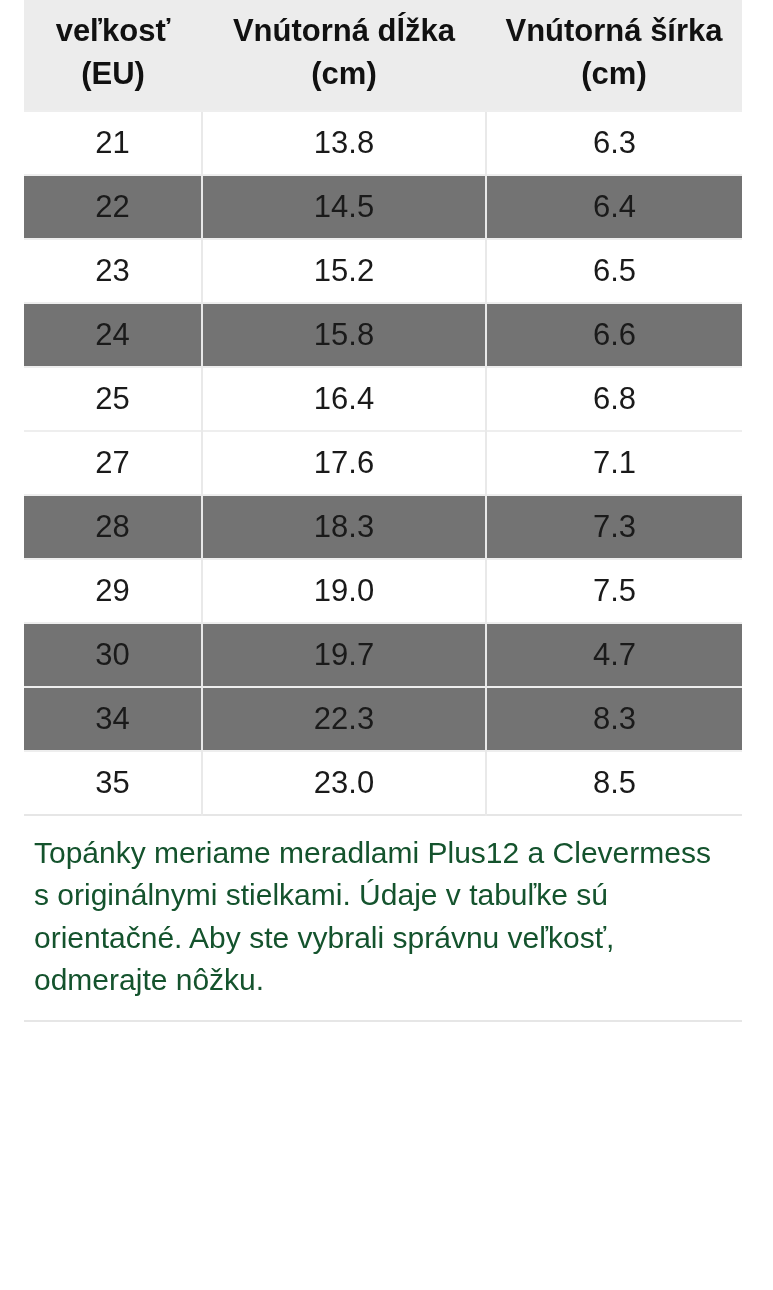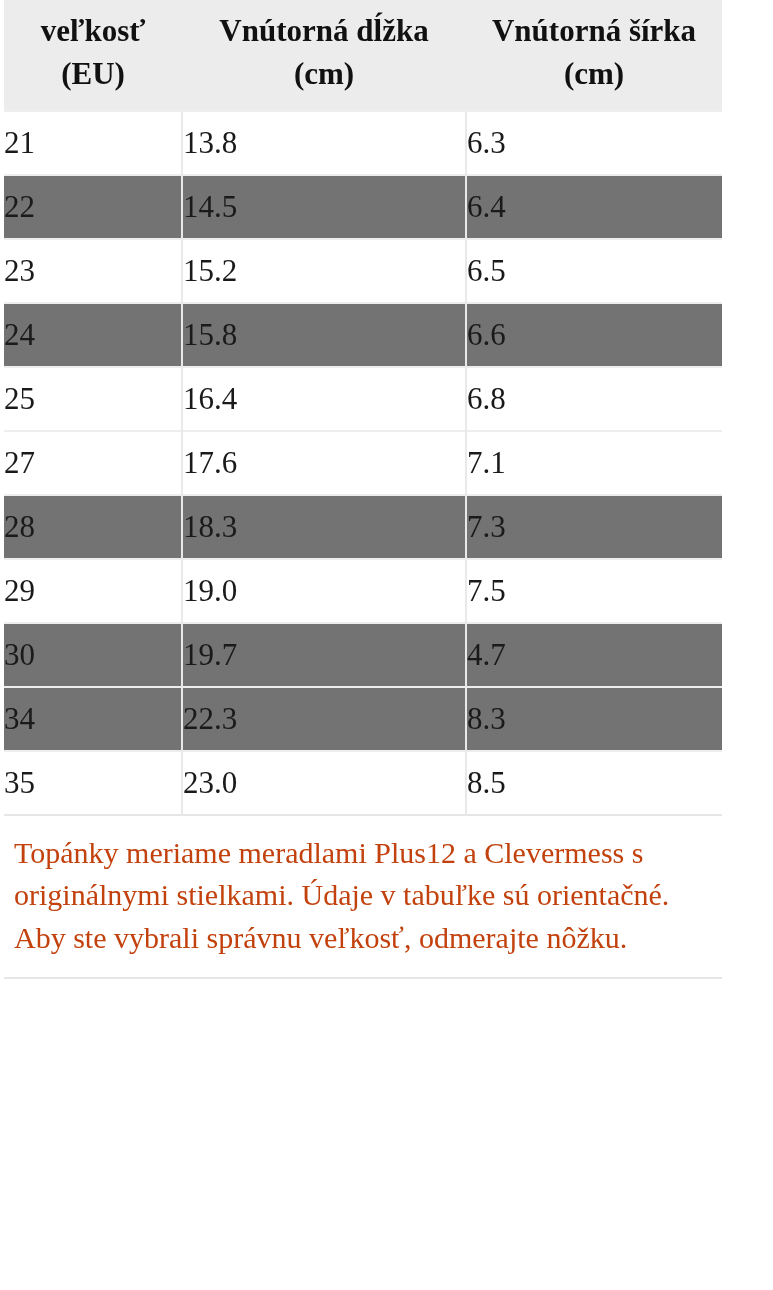--- a/index.html
+++ b/index.html
@@ -19,24 +19,23 @@
   .page {
     position: relative;
     width: 773px;
     height: 1290px;
     background: #ffffff;
     box-sizing: border-box;
   }
 
   .table-wrap {
     position: absolute;
-    left: 4px;
+    left: 24px;
     top: 0px;
     width: 718px;
-    font-family: Liberation Serif, serif;
   }
 
   table.size-table {
     width: 718px;
     border-collapse: collapse;
     table-layout: fixed;
     background: #ffffff;
   }
 
   table.size-table col.c-size   { width: 178px; }
@@ -57,20 +56,21 @@
   }
   thead th .hdr-line {
     display: block;
     white-space: nowrap;
   }
 
   tbody td {
     font-size: 31px;
     font-weight: normal;
     color: #1a1a1a;
+    text-align: center;
     vertical-align: middle;
     height: 64px;
     padding: 0;
     border-left: 2px solid #e9e9e9;
     border-top: 2px solid #eeeeee;
     box-sizing: border-box;
   }
   tbody td:first-child {
     border-left: none;
   }
@@ -86,21 +86,21 @@
     background: #ffffff;
     border-left: none;
     border-top: 2px solid #e6e6e6;
     border-bottom: 2px solid #e6e6e6;
     text-align: left;
     vertical-align: top;
     height: auto;
     padding: 16px 12px 18px 10px;
     font-size: 30px;
     line-height: 1.42;
-    color: #c2410c;
+    color: #14532d;
   }
 </style>
 </head>
 <body>
 
 <div class="page">
   <div class="table-wrap">
     <table class="size-table">
       <colgroup>
         <col class="c-size">

